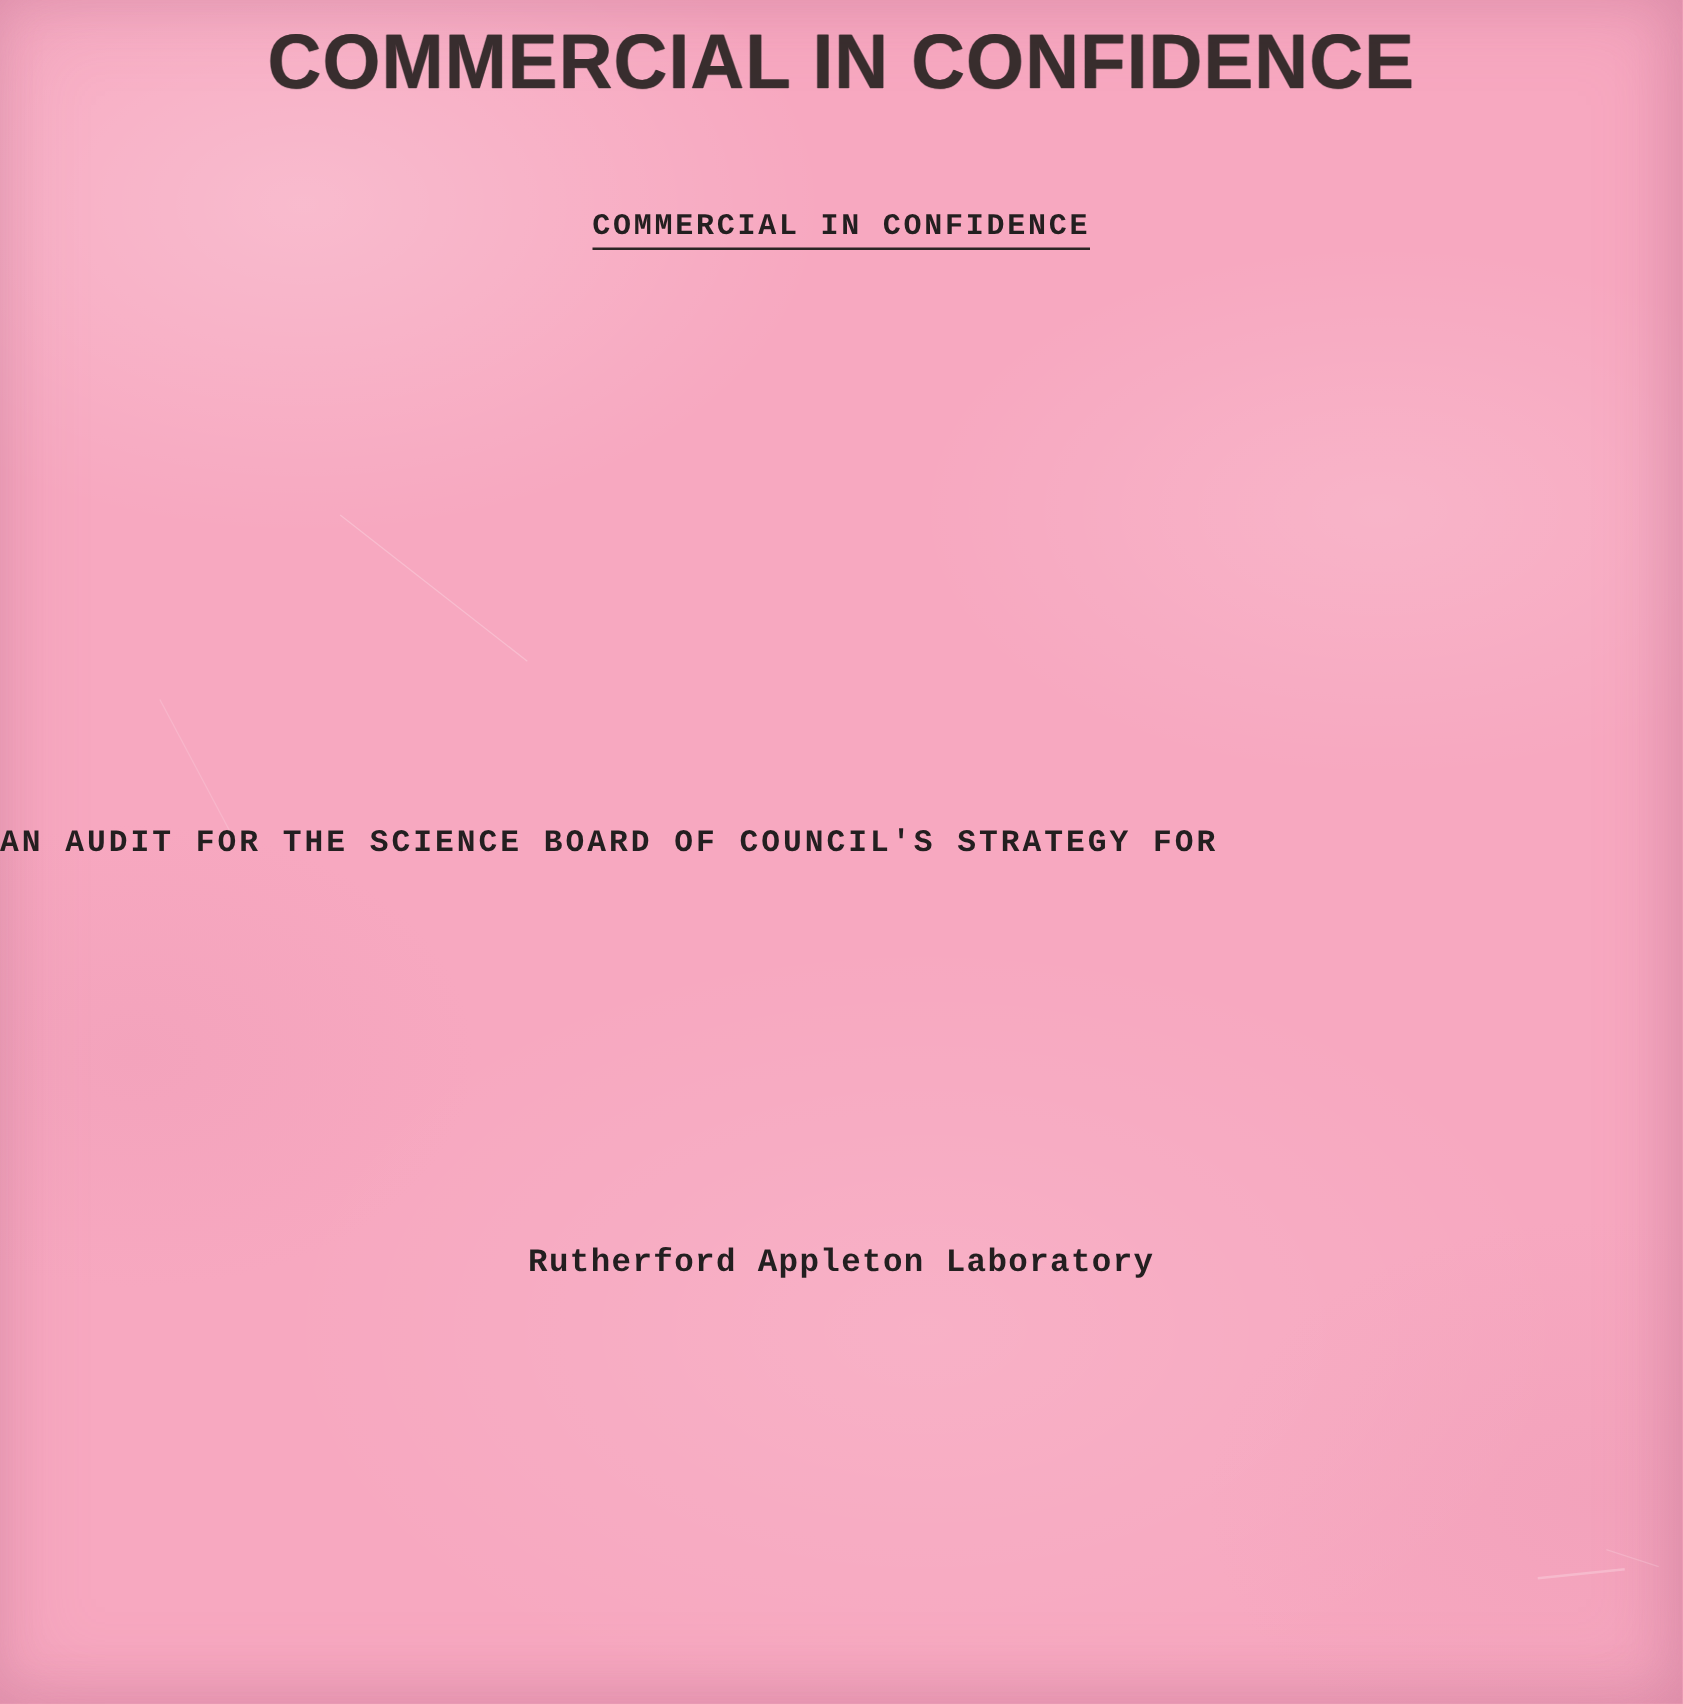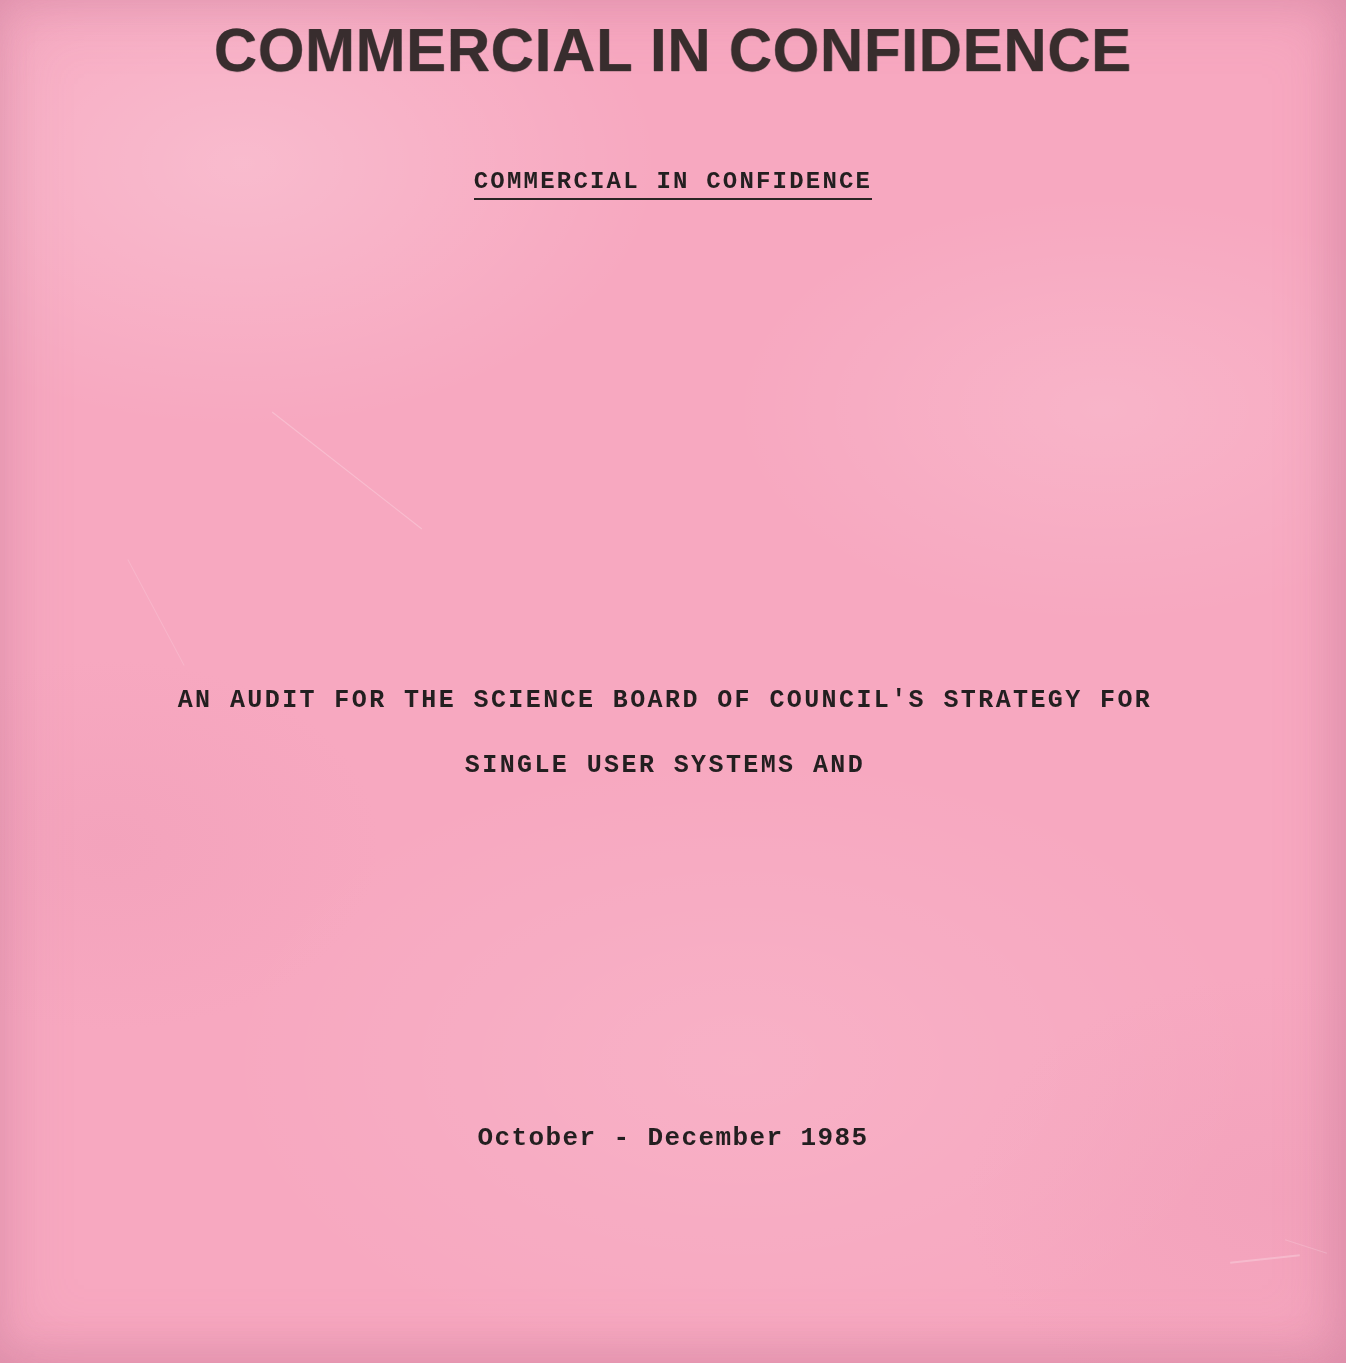--- a/index.html
+++ b/index.html
@@ -87,22 +87,21 @@
   .typed-confidence span {
     border-bottom: 2px solid #2b2524;
     padding-bottom: 3px;
   }
 
   .title-block {
     position: absolute;
     top: 660px;
     left: 0;
     right: 16px;
-    text-align: center;
-    margin-top: 26px;
+    text-align: left;
   }
   .title-line {
     font-size: 25px;
     letter-spacing: 2.4px;
     font-weight: 700;
     margin-bottom: 36px;
     white-space: nowrap;
   }
   .title-line:last-child { margin-bottom: 0; }
 
@@ -142,27 +141,26 @@
 <div class="page">
 
   <div class="stamp-title">COMMERCIAL IN CONFIDENCE</div>
 
   <div class="typed-confidence">
     <span>COMMERCIAL IN CONFIDENCE</span>
   </div>
 
   <div class="title-block">
     <div class="title-line">AN AUDIT FOR THE SCIENCE BOARD OF COUNCIL'S STRATEGY FOR</div>
-    <div class="title-line">SINGLE USER SYSTEMS AND</div>
   </div>
 
   <div class="author-block">
+    <div class="author-org">Rutherford Appleton Laboratory</div>
   </div>
 
-  <div class="date-block">October - December 1985</div>
 
 </div>
 
 <div class="paper-grain"></div>
 <div class="edge-shade"></div>
 <div class="scratch s1"></div>
 <div class="scratch s2"></div>
 <div class="scratch s3"></div>
 <div class="scratch s4"></div>
 

